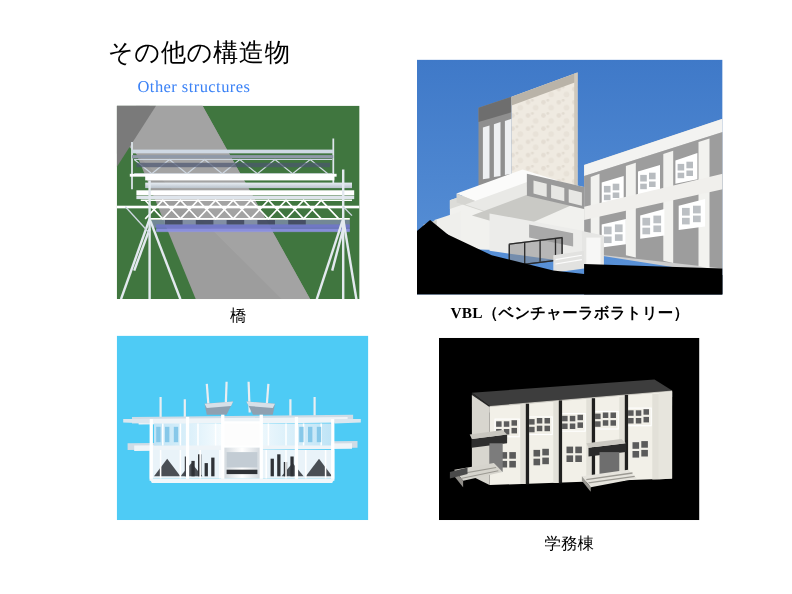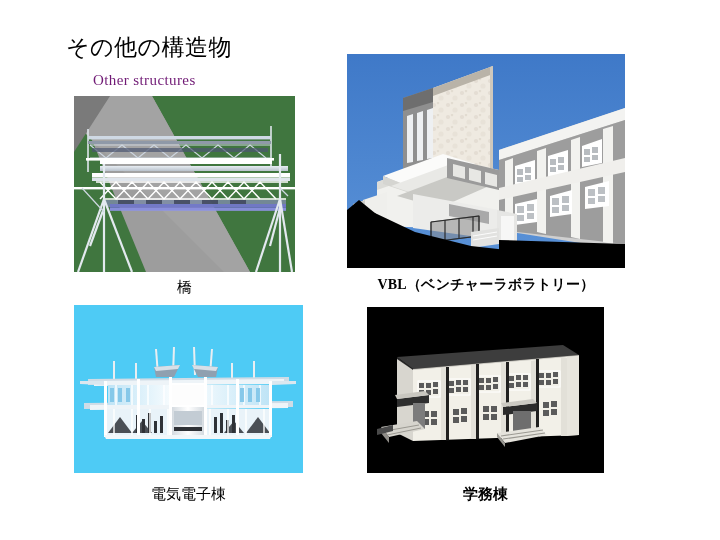--- a/index.html
+++ b/index.html
@@ -12,53 +12,54 @@
     height: 540px;
     position: relative;
     overflow: hidden;
     font-family: "Liberation Serif", "DejaVu Serif", serif;
   }
 
   .slide {
     position: absolute;
     inset: 0;
     background: #ffffff;
+    margin-left: 32px;
   }
 
   
   .slide-title {
     position: absolute;
     left: 66px;
     top: 32px;
     font-size: 23px;
     color: #000000;
     letter-spacing: 0.5px;
     white-space: nowrap;
   }
   .slide-subtitle {
     position: absolute;
     left: 93px;
     top: 72px;
     font-size: 15px;
-    color: #701a75;
+    color: #3b82f6;
     letter-spacing: 0.4px;
     white-space: nowrap;
   }
 
   
   .caption {
     position: absolute;
     color: #000000;
     white-space: nowrap;
     text-align: center;
   }
   .cap-bridge   { left: 74px;  top: 278px; width: 221px; font-size: 15px; }
   .cap-vbl      { left: 347px; top: 276px; width: 278px; font-size: 14px; font-weight: bold; letter-spacing: 0.2px; }
   .cap-elec     { left: 74px;  top: 485px; width: 229px; font-size: 15px; }
-  .cap-gakumu   { left: 367px; top: 485px; width: 237px; font-size: 15px; font-weight: bold; }
+  .cap-gakumu   { left: 367px; top: 485px; width: 237px; font-size: 15px; }
 
   
   .pic {
     position: absolute;
     overflow: hidden;
   }
   #pic-bridge { left: 74px;  top: 96px;  width: 221px; height: 176px; }
   #pic-vbl    { left: 347px; top: 54px;  width: 278px; height: 214px; }
   #pic-elec   { left: 74px;  top: 305px; width: 229px; height: 168px; }
   #pic-gakumu { left: 367px; top: 307px; width: 237px; height: 166px; }
@@ -388,21 +389,20 @@
         <rect x="162" y="74" width="3" height="58"></rect>
         <rect x="195" y="76" width="3" height="56"></rect>
       </g>
 
       <polygon points="30,130 198,130 196,134 32,134" fill="#f2f7fa"></polygon>
 
       <polygon points="6,76 30,76 30,80 6,79" fill="#dbe7ef"></polygon>
       <polygon points="198,76 222,76 222,79 198,80" fill="#dbe7ef"></polygon>
     </svg>
   </div>
-  <div class="caption cap-elec">電気電子棟</div>
 
   <div class="pic" id="pic-gakumu">
     <svg viewBox="0 0 237 166" preserveAspectRatio="none">
       <rect x="0" y="0" width="237" height="166" fill="#000000"></rect>
 
       <polygon points="30,50 196,38 212,48 46,62" fill="#3d3d3d"></polygon>
       <polygon points="30,50 46,62 46,66 30,54" fill="#2a2a2a"></polygon>
       <polygon points="46,62 212,48 212,54 46,68" fill="#c9c7c0"></polygon>
 
       <polygon points="30,52 46,63 46,134 30,126" fill="#d8d6cf"></polygon>

